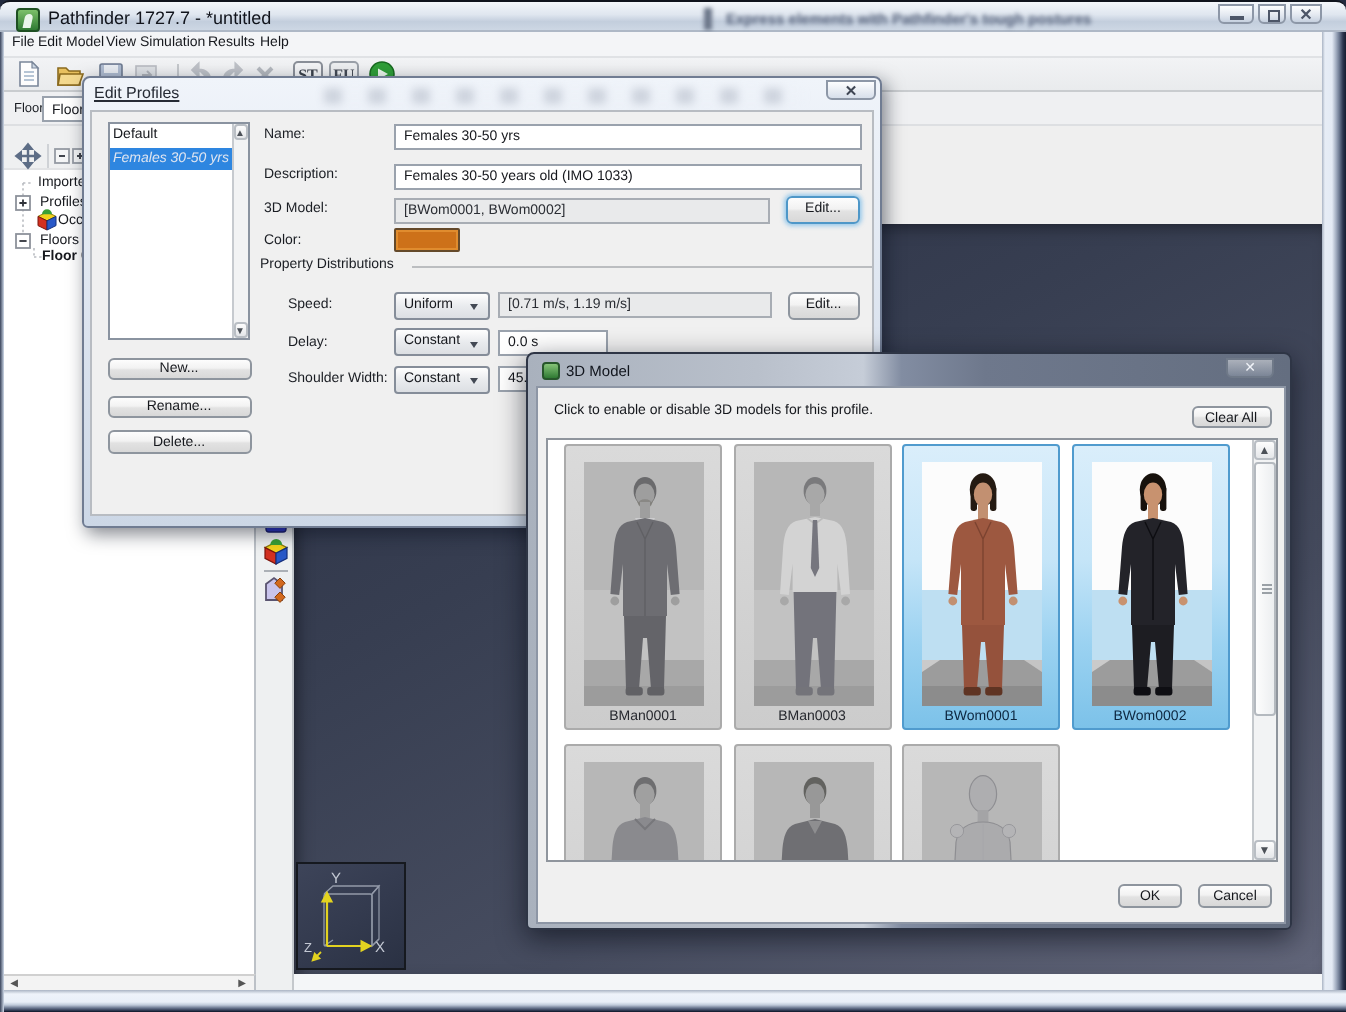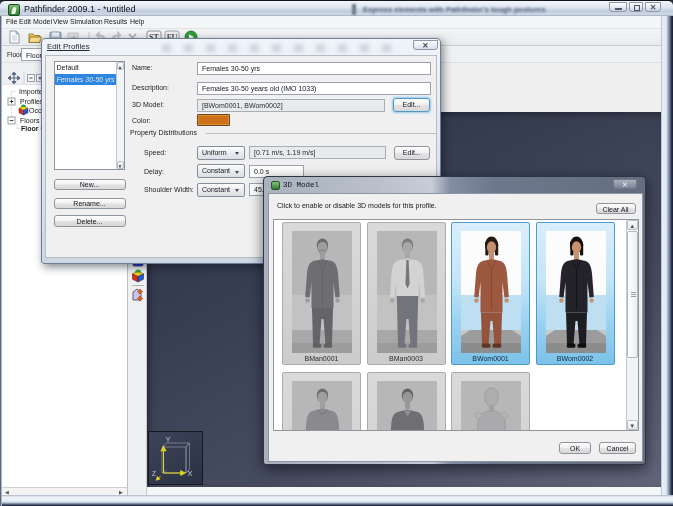--- a/index.html
+++ b/index.html
@@ -50,21 +50,21 @@
 
 .sbtrack{background:#f2f3f4;border:1px solid #c8ccd0;}
 .sbarrow{position:absolute;left:0;width:100%;text-align:center;color:#4c5158;background:linear-gradient(#fdfdfd,#e4e6e9);border:1px solid #b9bec4;border-radius:2px;}
 </style></head>
 <body>
 
 <div id="titlebar" class="abs">
  <div class="abs smudge" style="left:352px;top:3px;width:4px;height:11px;background:#6b7689;"></div>
  <div class="abs smudge" style="left:363px;top:4px;">Express elements with Pathfinder's tough postures</div>
  <div id="titleicon" class="abs"></div>
- <div id="titletext" class="abs">Pathfinder 2009.1 - *untitled</div>
+ <div id="titletext" class="abs">Pathfinder 1727.7 - *untitled</div>
  <div class="capbtn abs" style="left:609px;width:18px;">
       <div class="abs" style="left:5px;top:4.5px;width:7px;height:2px;background:#4d5668;"></div>
     </div>
  <div class="capbtn abs" style="left:629px;width:14px;">
       <div class="abs" style="left:3.5px;top:2px;width:6px;height:5.5px;border:1.4px solid #4d5668;"></div>
     </div>
  <div class="capbtn abs" style="left:645px;width:16px;font-size:8px;line-height:10px;font-weight:bold;">✕</div>
 </div>
 <div id="menubar" class="abs">
  <span style="left:5px;">File</span>
@@ -263,21 +263,21 @@
   <div class="dd abs" style="left:151px;top:108px;width:48px;height:14px;">Constant</div>
   <div class="txt abs" style="left:203px;top:108.5px;width:55px;height:13px;">0.0 s</div>
   <span class="lbl abs" style="left:98px;top:130px;">Shoulder Width:</span>
   <div class="dd abs" style="left:151px;top:126.5px;width:48px;height:14px;">Constant</div>
   <div class="txt abs" style="left:203px;top:127px;width:55px;height:13px;">45.5</div>
  </div>
 </div>
 
 <div id="dlg2" class="abs dlg">
  <div class="abs" style="left:7px;top:4px;width:9px;height:9px;border-radius:2px;background:linear-gradient(#86c478,#2f7a33);border:1px solid #27562b;"></div>
- <div class="abs" style="left:19px;top:4px;font-size:7.5px;color:#10141c;font-family:Liberation Mono, monospace;">3D Model</div>
+ <div class="abs" style="left:19px;top:4px;font-size:7.5px;color:#10141c;">3D Model</div>
  <div class="capbtn abs" style="left:349px;top:2px;width:24px;height:10px;line-height:9px;border-color:#6f7988;background:linear-gradient(rgba(255,255,255,.45),rgba(190,200,215,.25));color:#f0f3f8;">✕</div>
  <div class="content abs" id="dlg2c">
   <span class="abs" style="left:8px;top:8px;font-size:7px;color:#15171c;">Click to enable or disable 3D models for this profile.</span>
   <div class="btn abs" style="left:326.5px;top:9px;width:40px;height:11px;padding-top:1.5px;font-size:7px;">Clear All</div>
   <div class="abs" style="left:3.5px;top:25px;width:366.5px;height:211.5px;background:#fff;border:1px solid #8f959d;overflow:hidden;">
 
 <div class="card" style="left:8.5px;top:1.5px;height:143px;">
           <div class="ph"><svg width="60" height="122" viewBox="0 0 60 122">
               <rect width="60" height="122" fill="#b7b7b7"></rect>
               <rect y="64" width="60" height="35" fill="#c2c2c2"></rect>

